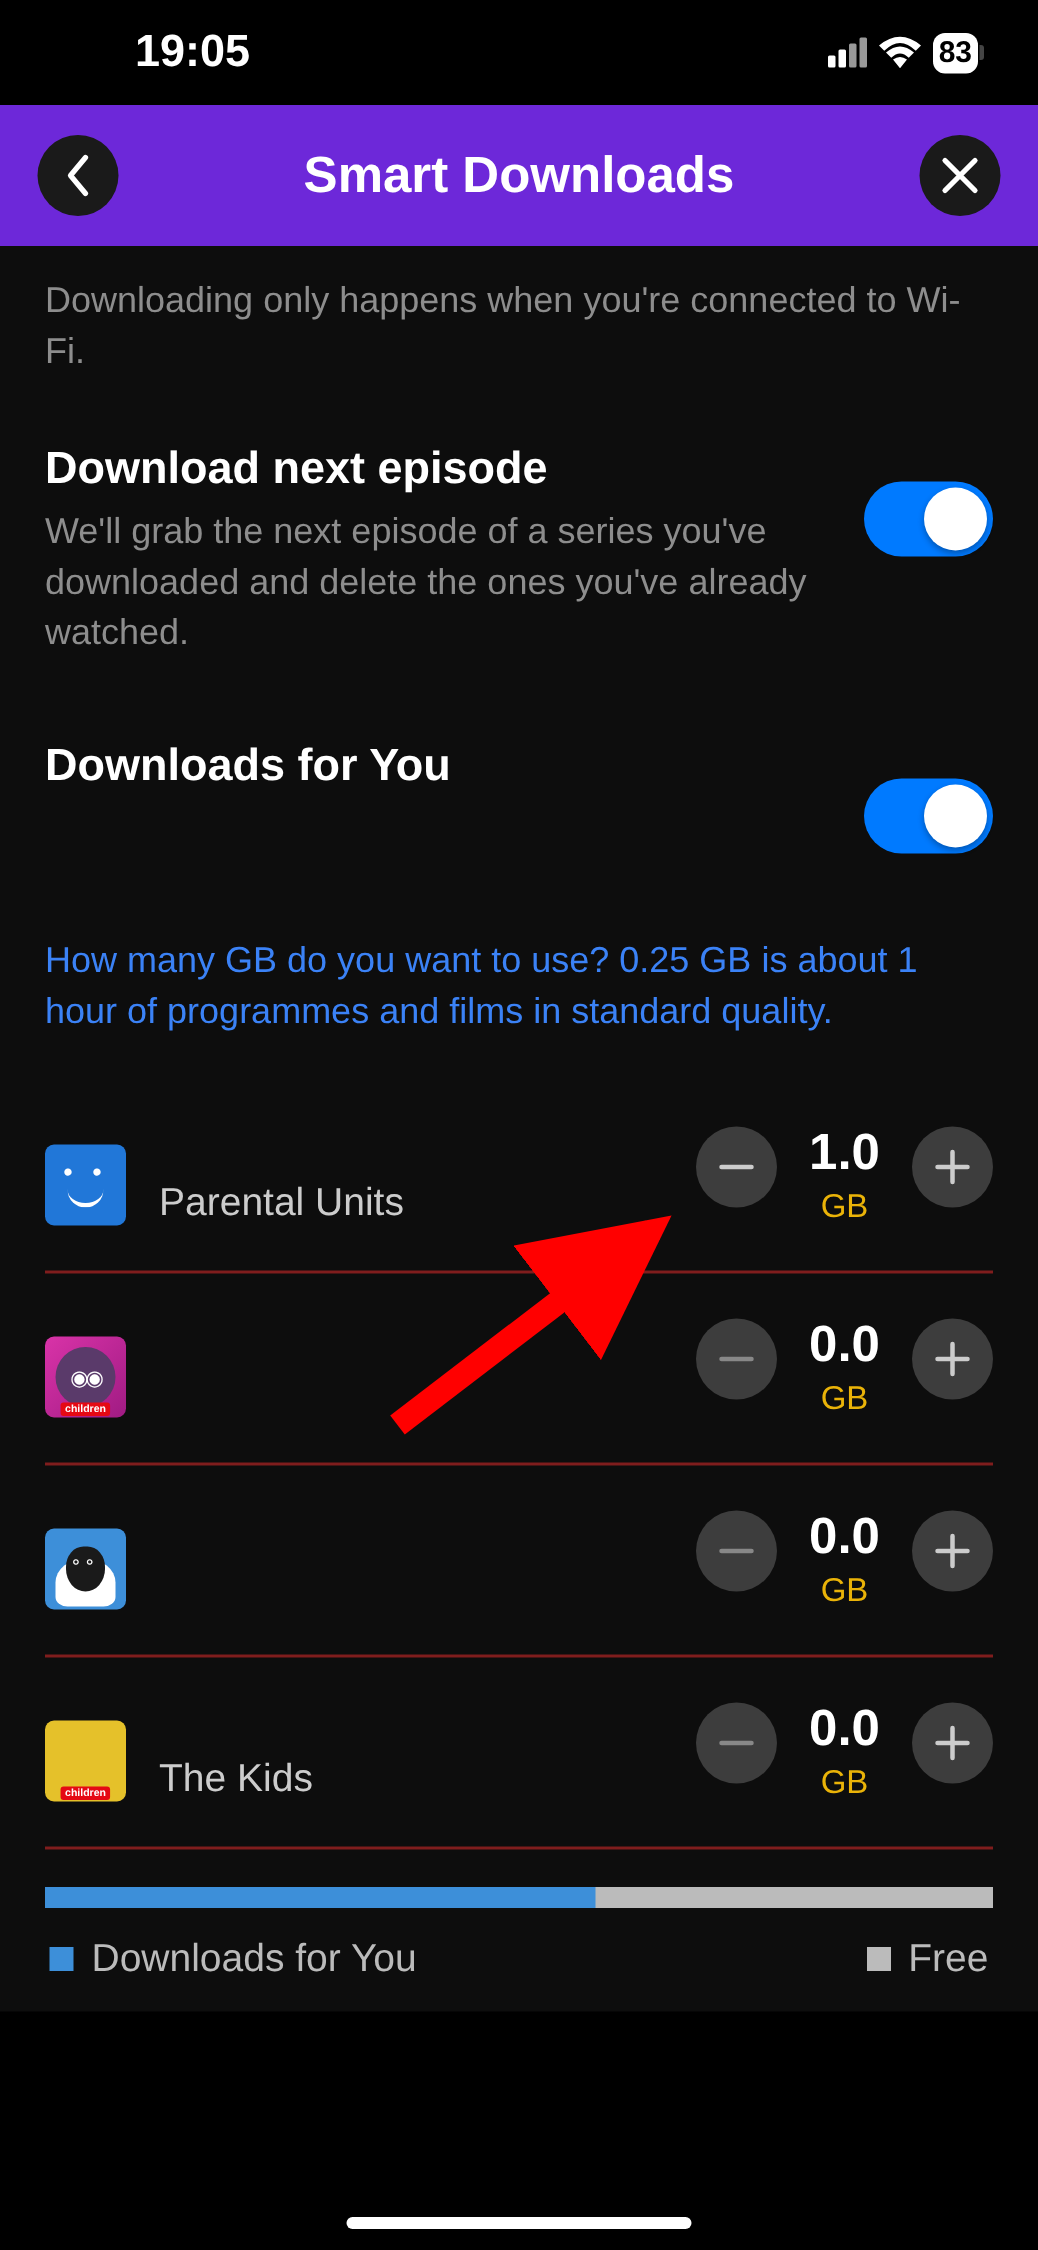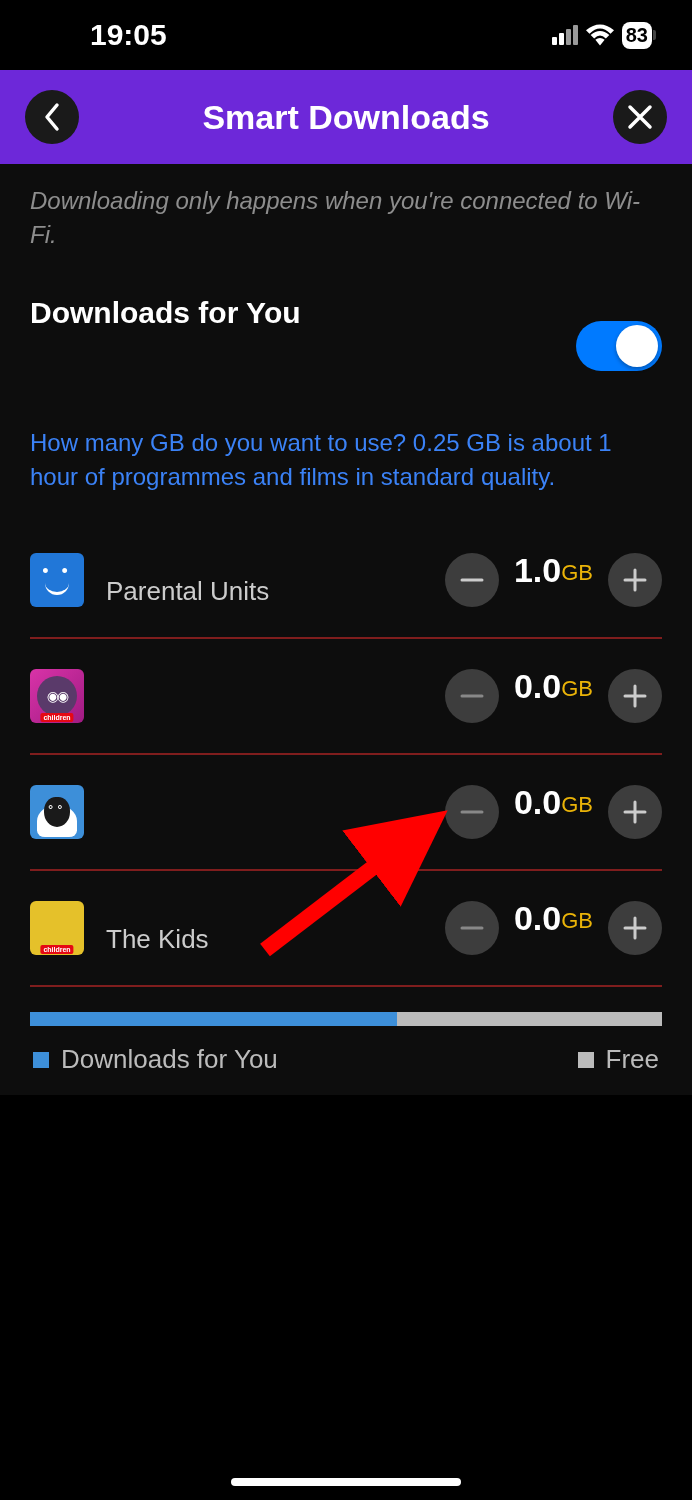--- a/index.html
+++ b/index.html
@@ -110,21 +110,20 @@
     .content {
       padding: 20px 30px;
       background: #0d0d0d;
     }
     
     .info-text {
       color: #8d8d8d;
       font-size: 24px;
       line-height: 1.4;
       margin-bottom: 45px;
-      font-style: italic;
     }
     
     .section {
       display: flex;
       justify-content: space-between;
       align-items: flex-start;
       margin-bottom: 55px;
     }
     
     .section-text {
@@ -315,20 +314,21 @@
       cursor: pointer;
       flex-shrink: 0;
     }
     
     .stepper-btn.dimmed svg line {
       stroke: #888;
     }
     
     .stepper-value-wrap {
       display: flex;
+      flex-direction: column;
       align-items: center;
       min-width: 60px;
     }
     
     .stepper-value {
       font-size: 34px;
       font-weight: 600;
       line-height: 1;
     }
     
@@ -431,20 +431,27 @@
   <div class="close-button">
     <svg width="26" height="26" viewBox="0 0 26 26">
       <path d="M3 3 L23 23 M23 3 L3 23" stroke="#fff" stroke-width="3.5" stroke-linecap="round"></path>
     </svg>
   </div>
 </div>
 
 <div class="content">
   <div class="info-text">Downloading only happens when you're connected to Wi-Fi.</div>
 
+  <div class="section">
+    <div class="section-text">
+      <div class="section-title">Download next episode</div>
+      <div class="section-desc">We'll grab the next episode of a series you've downloaded and delete the ones you've already watched.</div>
+    </div>
+    <div class="toggle"></div>
+  </div>
 
   <div class="section">
     <div class="section-text">
       <div class="section-title">Downloads for You</div>
     </div>
     <div class="toggle"></div>
   </div>
 
   <div class="storage-info">How many GB do you want to use? 0.25 GB is about 1 hour of programmes and films in standard quality.</div>
 

